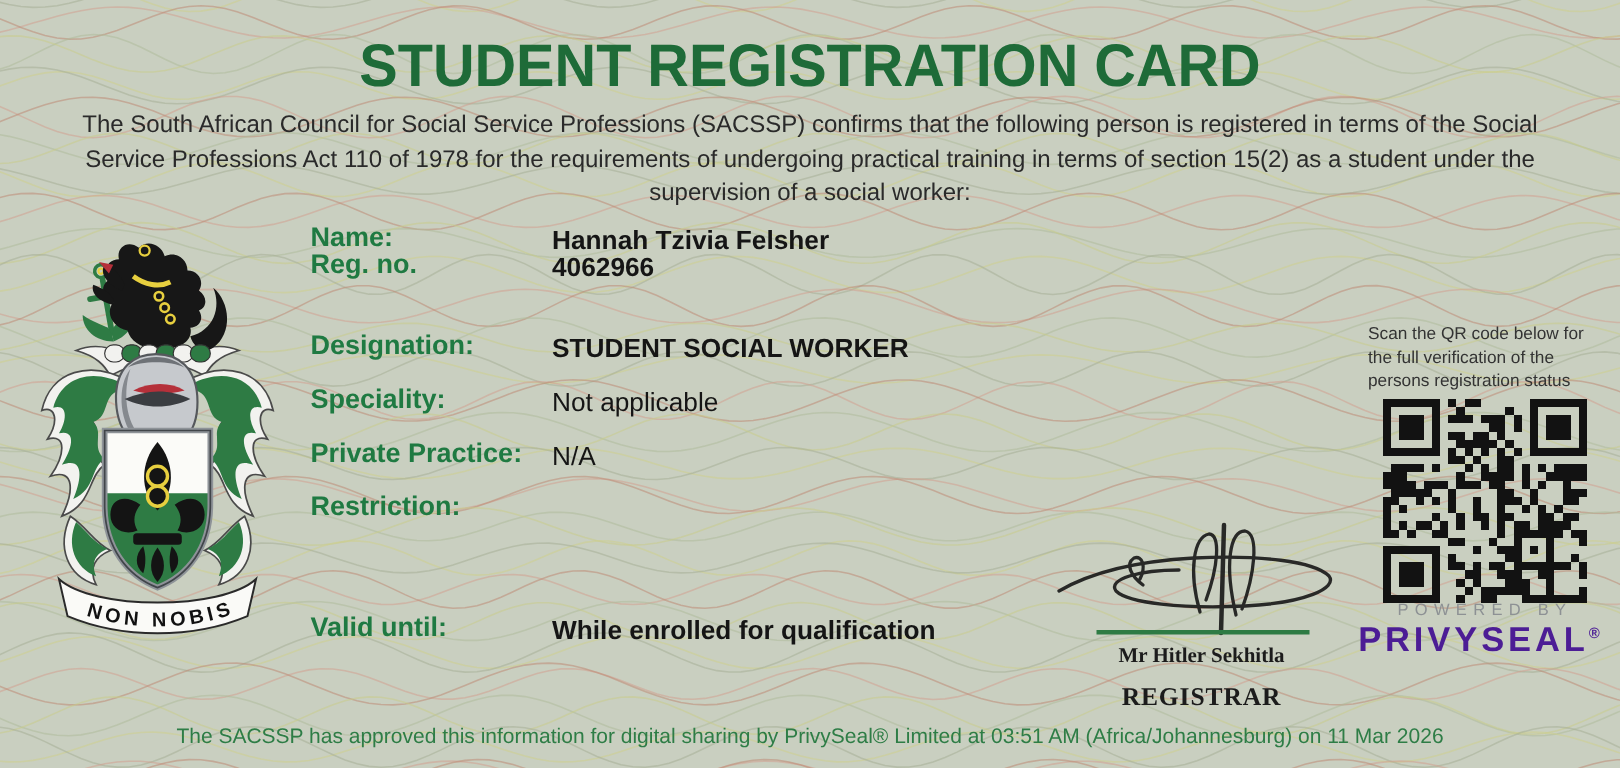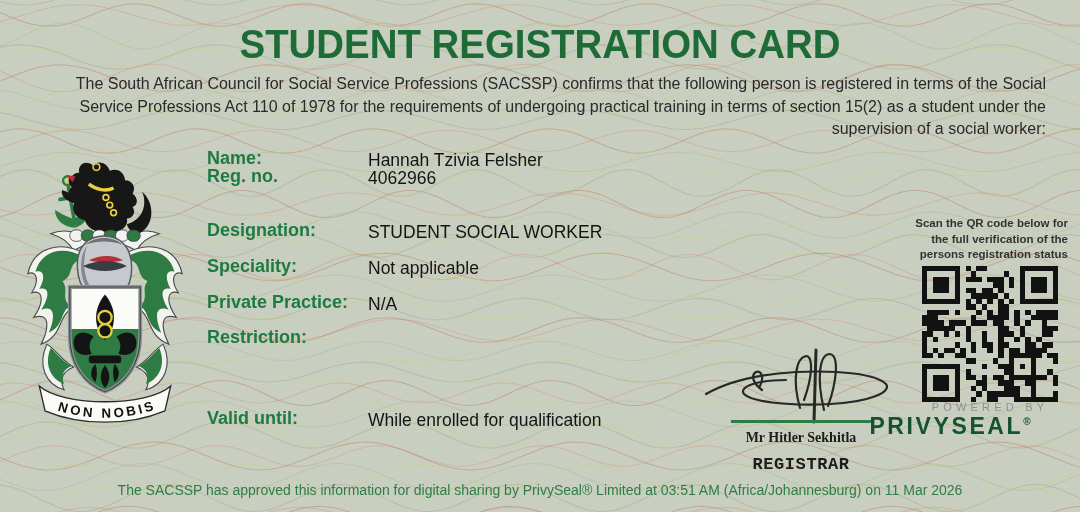--- a/index.html
+++ b/index.html
@@ -7,53 +7,53 @@
     position:relative;width:1080px;height:512px;overflow:hidden;
     background:#c9cfc0;font-family:"Liberation Sans",sans-serif;
   }
   .bg{position:absolute;left:0;top:0;width:1080px;height:512px;}
   .title{
     position:absolute;top:22px;left:0;right:0;text-align:center;
     font-size:40px;font-weight:700;color:#1e6b38;letter-spacing:0px;
     transform:scaleX(.96);white-space:nowrap;
   }
   .intro{
-    position:absolute;top:73px;left:34px;width:1012px;text-align:right;
+    position:absolute;top:73px;left:34px;width:1012px;text-align:center;
     font-size:16px;line-height:1.42;color:#2a2a2a;
   }
   .crest{position:absolute;left:14px;top:148px;width:182px;height:278px;}
   .fields{position:absolute;left:207px;top:145px;width:720px;height:300px;}
   .frow{position:absolute;left:0;display:flex;align-items:flex-start;}
   .flabel{flex:0 0 161px;width:161px;color:#1f7a42;font-weight:700;font-size:18px;}
   .fvalue{font-size:17.5px;color:#151515;line-height:1.38;}
-  .fvalue.vbold{font-weight:400;}
+  .fvalue.vbold{font-weight:700;}
   .frow.restriction .fvalue{width:548px;}
   .sig-svg{position:absolute;left:700px;top:350px;width:205px;height:73px;overflow:visible;}
   .sig-line{position:absolute;left:731px;top:420px;width:142px;height:2.5px;background:#2e7b44;}
   .sig-name{
     position:absolute;left:691px;top:430px;width:220px;text-align:center;
     font-family:"Liberation Serif",serif;font-weight:700;font-size:14px;color:#1c1c1c;
   }
   .sig-title{
     position:absolute;left:691px;top:455px;width:220px;text-align:center;
-    font-family:Liberation Mono, monospace;font-weight:700;font-size:17px;
+    font-family:Liberation Serif, serif;font-weight:700;font-size:17px;
     letter-spacing:.6px;color:#1c1c1c;
   }
   .qr-note{
-    position:absolute;left:912px;top:216px;width:156px;text-align:right;
-    font-size:11.5px;line-height:1.36;color:#333333;font-weight:700;
+    position:absolute;left:912px;top:216px;width:156px;text-align:left;
+    font-size:11.5px;line-height:1.36;color:#333333;font-weight:400;
   }
   .qr{position:absolute;left:922px;top:266px;width:136px;height:136px;}
   .powered{
     position:absolute;left:900px;top:401px;width:180px;text-align:center;
     font-size:11px;letter-spacing:4.2px;color:#8d9194;font-weight:500;white-space:nowrap;
   }
   .brand{
-    position:absolute;left:860px;top:413px;width:180px;text-align:center;
-    font-size:23px;letter-spacing:2.6px;color:#14532d;font-weight:600;white-space:nowrap;
+    position:absolute;left:896px;top:413px;width:180px;text-align:center;
+    font-size:23px;letter-spacing:2.6px;color:#4c1d95;font-weight:600;white-space:nowrap;
   }
   .brand sup{font-size:10px;letter-spacing:0;}
   .footer{
     position:absolute;left:0;right:0;top:482px;text-align:center;
     font-size:14px;color:#2e7d46;
   }
 </style>
 </head>
 <body>
 

